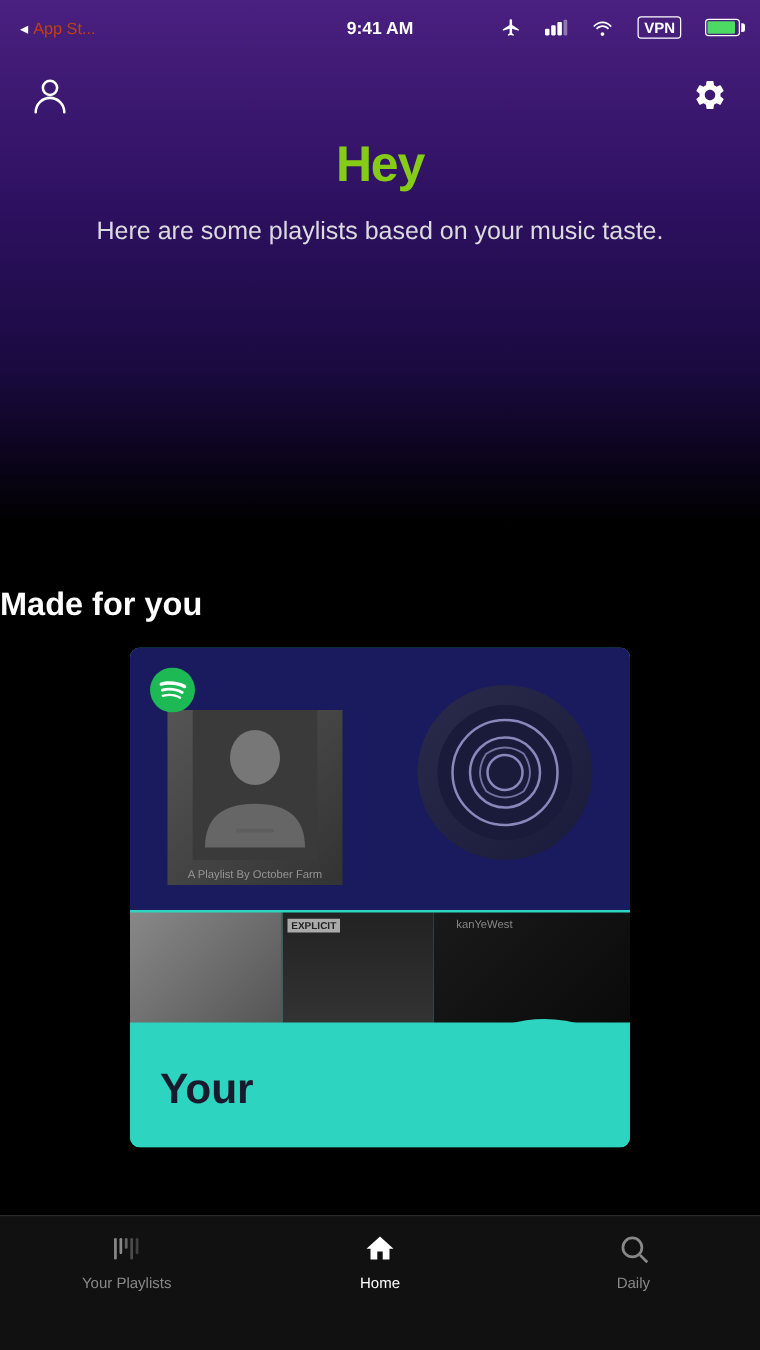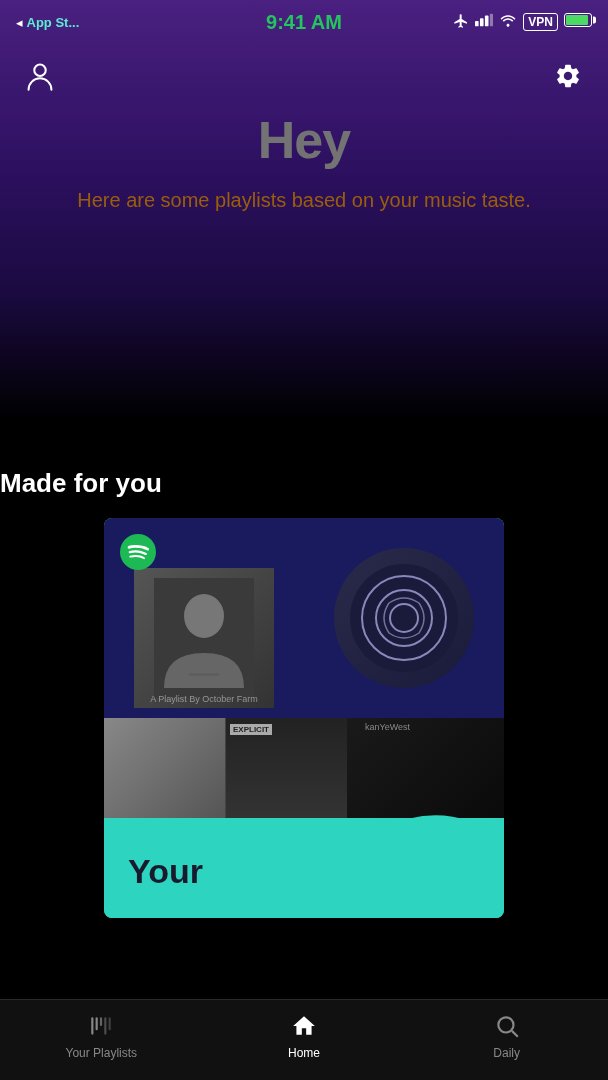--- a/index.html
+++ b/index.html
@@ -30,31 +30,32 @@
       z-index: 100;
     }
 
     .status-left {
       display: flex;
       align-items: center;
       gap: 4px;
     }
 
     .status-center {
-      font-size: 20px;
+      font-size: 14px;
       font-weight: 700;
-      color: #22c55e;
+      color: #ffffff;
       position: absolute;
       left: 50%;
       transform: translateX(-50%);
     }
 
     .status-right {
       display: flex;
-      gap: 6px;
+      align-items: center;
+      gap: 19px;
     }
 
     .status-right span {
       font-size: 12px;
       color: #fff;
     }
 
     .vpn-badge {
       border: 1.5px solid #fff;
       border-radius: 3px;
@@ -153,31 +154,31 @@
       position: absolute;
       top: 110px;
       left: 0;
       right: 0;
       text-align: center;
       z-index: 10;
       padding: 0 40px;
     }
 
     .hero-title {
-      font-size: 52px;
+      font-size: 40px;
       font-weight: 800;
-      color: #737373;
+      color: #84cc16;
       letter-spacing: -1px;
       margin-bottom: 16px;
     }
 
     .hero-subtitle {
       font-size: 20px;
       font-weight: 400;
-      color: #a16207;
+      color: #e5e5e5;
       line-height: 1.45;
       opacity: 0.95;
     }
 
     
     .section-title-wrap {
       position: absolute;
       top: 468px;
       left: 0;
       right: 0;
@@ -234,21 +235,20 @@
     
     .album-art-left {
       position: absolute;
       top: 50px;
       left: 30px;
       width: 140px;
       height: 140px;
       background: linear-gradient(135deg, #555 0%, #333 100%);
       z-index: 10;
       display: flex;
-      align-items: center;
       justify-content: center;
       overflow: hidden;
     }
 
     .album-art-right {
       position: absolute;
       top: 30px;
       right: 30px;
       width: 140px;
       height: 140px;
@@ -275,21 +275,21 @@
       line-height: 1.1;
       color: #1a1a2e;
     }
 
     
     .bottom-nav {
       position: absolute;
       bottom: 0;
       left: 0;
       right: 0;
-      height: 81px;
+      height: 108px;
       background: #111;
       border-top: 1px solid #2a2a2a;
       display: flex;
       align-items: flex-start;
       justify-content: space-around;
       padding-top: 12px;
       z-index: 100;
     }
 
     .nav-item {
@@ -325,21 +325,21 @@
     }
   </style>
 </head>
 <body>
 
 <div class="header-bg"></div>
 
 <div class="status-bar">
   <div class="status-left">
     <span style="font-size:13px;">◂</span>
-    <span style="font-size:13px;font-weight:700;color:#5eead4;text-align:right;">App St...</span>
+    <span style="font-size:13px;font-weight:400;color:#c2410c;text-align:right;">App St...</span>
   </div>
   <div class="status-center">9:41 AM</div>
   <div class="status-right">
 
     <svg width="16" height="16" viewBox="0 0 24 24" fill="white">
       <path d="M21 16v-2l-8-5V3.5c0-.83-.67-1.5-1.5-1.5S10 2.67 10 3.5V9l-8 5v2l8-2.5V19l-2 1.5V22l3.5-1 3.5 1v-1.5L13 19v-5.5l8 2.5z"></path>
     </svg>
 
     <svg width="18" height="14" viewBox="0 0 20 14" fill="white">
       <rect x="0" y="8" width="4" height="6" rx="1"></rect>
@@ -411,21 +411,21 @@
       <svg width="110" height="110" viewBox="0 0 110 110">
         <circle cx="55" cy="55" r="54" fill="#1a1a3a"></circle>
         <circle cx="55" cy="55" r="42" fill="none" stroke="#8888bb" stroke-width="2"></circle>
         <circle cx="55" cy="55" r="28" fill="none" stroke="#8888bb" stroke-width="2"></circle>
         <circle cx="55" cy="55" r="14" fill="none" stroke="#8888bb" stroke-width="2"></circle>
 
         <path d="M40 40 Q55 30 70 40 Q80 55 70 70 Q55 80 40 70 Q30 55 40 40Z" fill="none" stroke="#9999cc" stroke-width="1.5" opacity="0.7"></path>
       </svg>
     </div>
 
-    <div style="position:absolute;bottom:100px;left:0;right:0;height:100px;display:flex;z-index:9;">
+    <div style="position:absolute;bottom:100px;left:0;right:0;height:88px;display:flex;z-index:9;">
       <div style="flex:1;background:linear-gradient(135deg,#888 0%,#555 100%);"></div>
       <div style="flex:1;background:linear-gradient(180deg,#222 0%,#333 100%);border-left:1px solid #444;">
         
         <div style="background:#aaa;color:#222;font-size:8px;font-weight:700;padding:1px 3px;display:inline-block;margin:4px;">EXPLICIT</div>
       </div>
       <div style="flex:1;background:linear-gradient(135deg,#1a1a1a 0%,#0a0a0a 100%);display:flex;align-items:flex-start;justify-content:flex-start;padding:4px 18px;">
         <span style="font-size:9px;color:#888;text-align:right;line-height:1.2;">kanYeWest</span>
       </div>
     </div>
 

